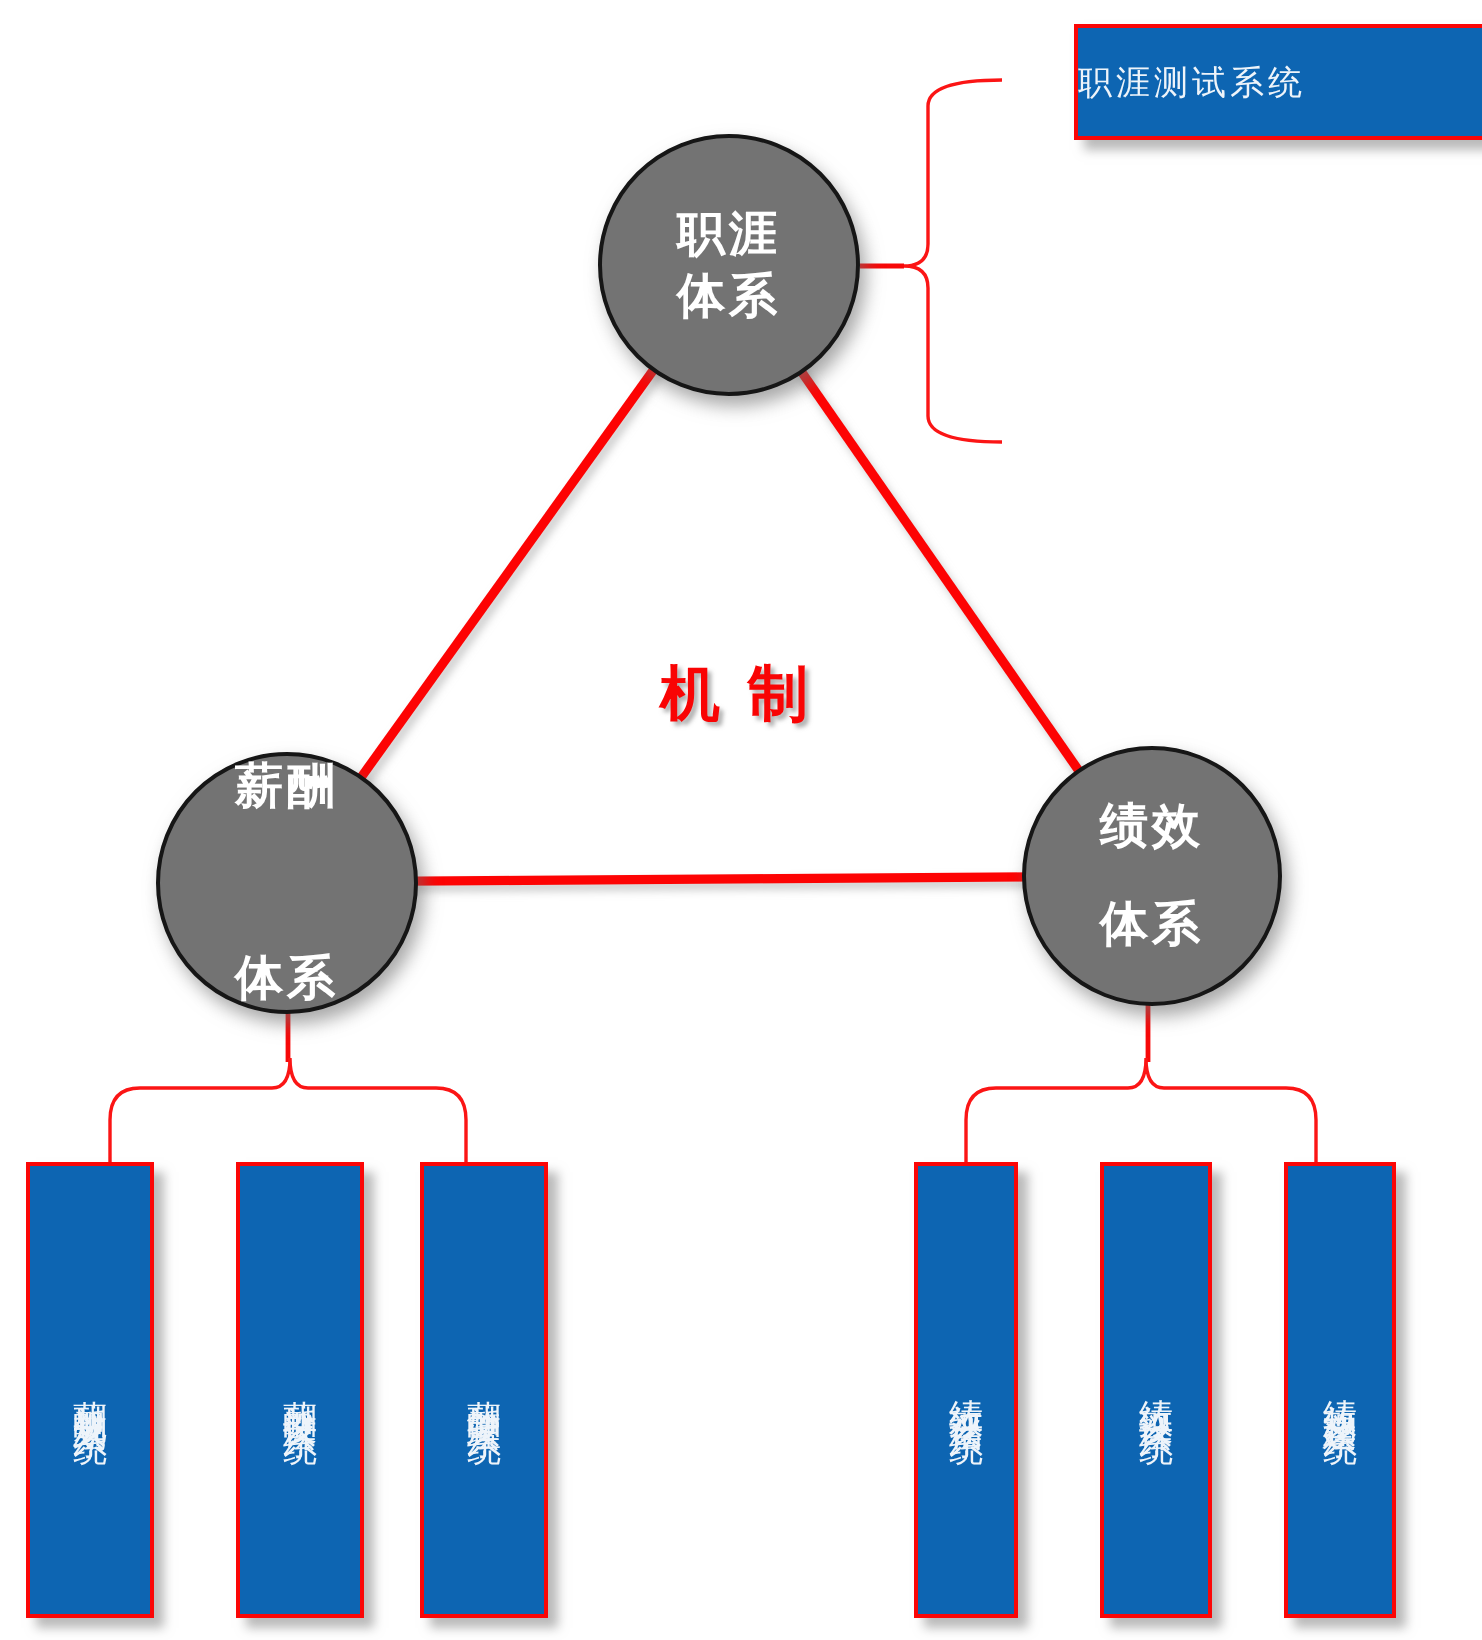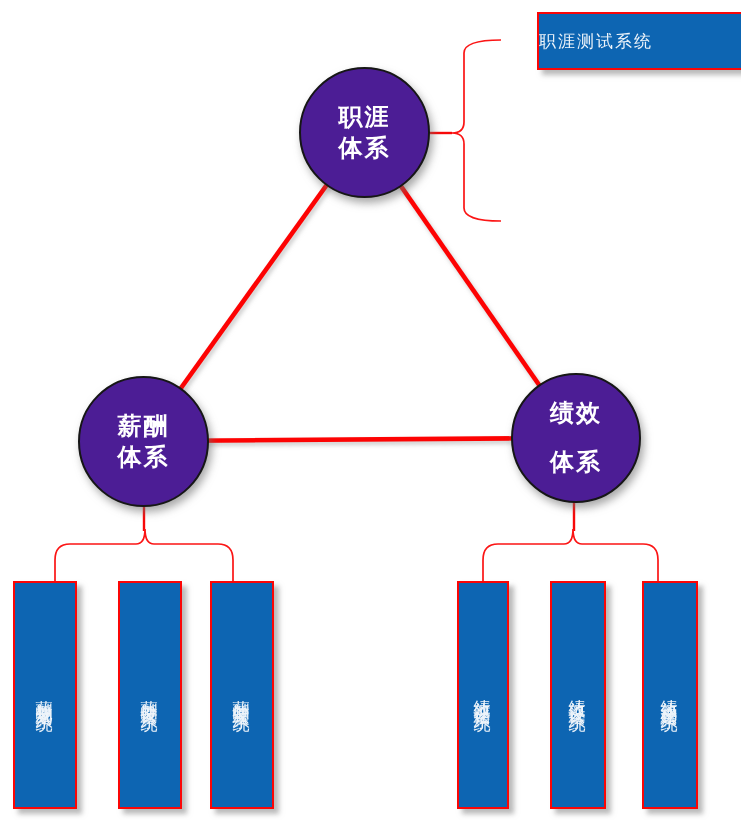--- a/index.html
+++ b/index.html
@@ -7,29 +7,29 @@
     position:relative;width:741px;height:820px;background:#ffffff;
     font-family:"DejaVu Sans","Liberation Sans",sans-serif;overflow:hidden;
   }
   svg.lines{position:absolute;left:0;top:0;z-index:1;}
   .tri-edge{stroke:#fd0303;stroke-width:4.6;fill:none;}
   .brace{stroke:#fb1515;stroke-width:1.7;fill:none;}
   .stem{stroke:#f70808;stroke-width:2.4;fill:none;}
 
   .circle{
     position:absolute;border-radius:50%;
-    background:#4c1d95;border:2.5px solid #161616;
+    background:#737373;border:2.5px solid #161616;
     color:#ffffff;display:flex;flex-direction:column;
     align-items:center;justify-content:center;
     font-weight:bold;font-size:24px;line-height:31px;letter-spacing:2px;
     box-shadow:3px 5px 9px rgba(110,110,110,0.6);
     z-index:3;box-sizing:border-box;
   }
   .circle.career{left:299px;top:67px;width:131px;height:131px;}
-  .circle.salary{left:78px;top:376px;width:131px;height:131px;}
+  .circle.salary{left:78px;top:376px;width:131px;height:131px;justify-content:space-between;}
   .circle.performance{left:511px;top:373px;width:130px;height:130px;gap:18px;}
 
   .hbar{
     position:absolute;left:501px;width:226px;height:58px;
     background:#0d65b2;border:2px solid #fb0606;
     box-shadow:5px 5px 5px rgba(130,130,130,0.55);
     color:#eef4fa;display:flex;align-items:center;justify-content:flex-start;
     font-size:17px;letter-spacing:2px;z-index:2;box-sizing:border-box;margin-left:36px;
   }
   .hbar.b1{top:12px}.hbar.b2{top:95px}.hbar.b3{top:187px}
@@ -84,20 +84,21 @@
   </div>
   <div class="circle salary">
     <span>薪酬</span>
     <span>体系</span>
   </div>
   <div class="circle performance">
     <span>绩效</span>
     <span>体系</span>
   </div>
 
+  <div class="center-label">机制</div>
 
   <div class="hbar b1">
     <span>职涯测试系统</span>
   </div>
 
   <div class="vbar s1">
     <span>薪酬规划系统</span>
   </div>
   <div class="vbar s2">
     <span>薪酬设计系统</span>

